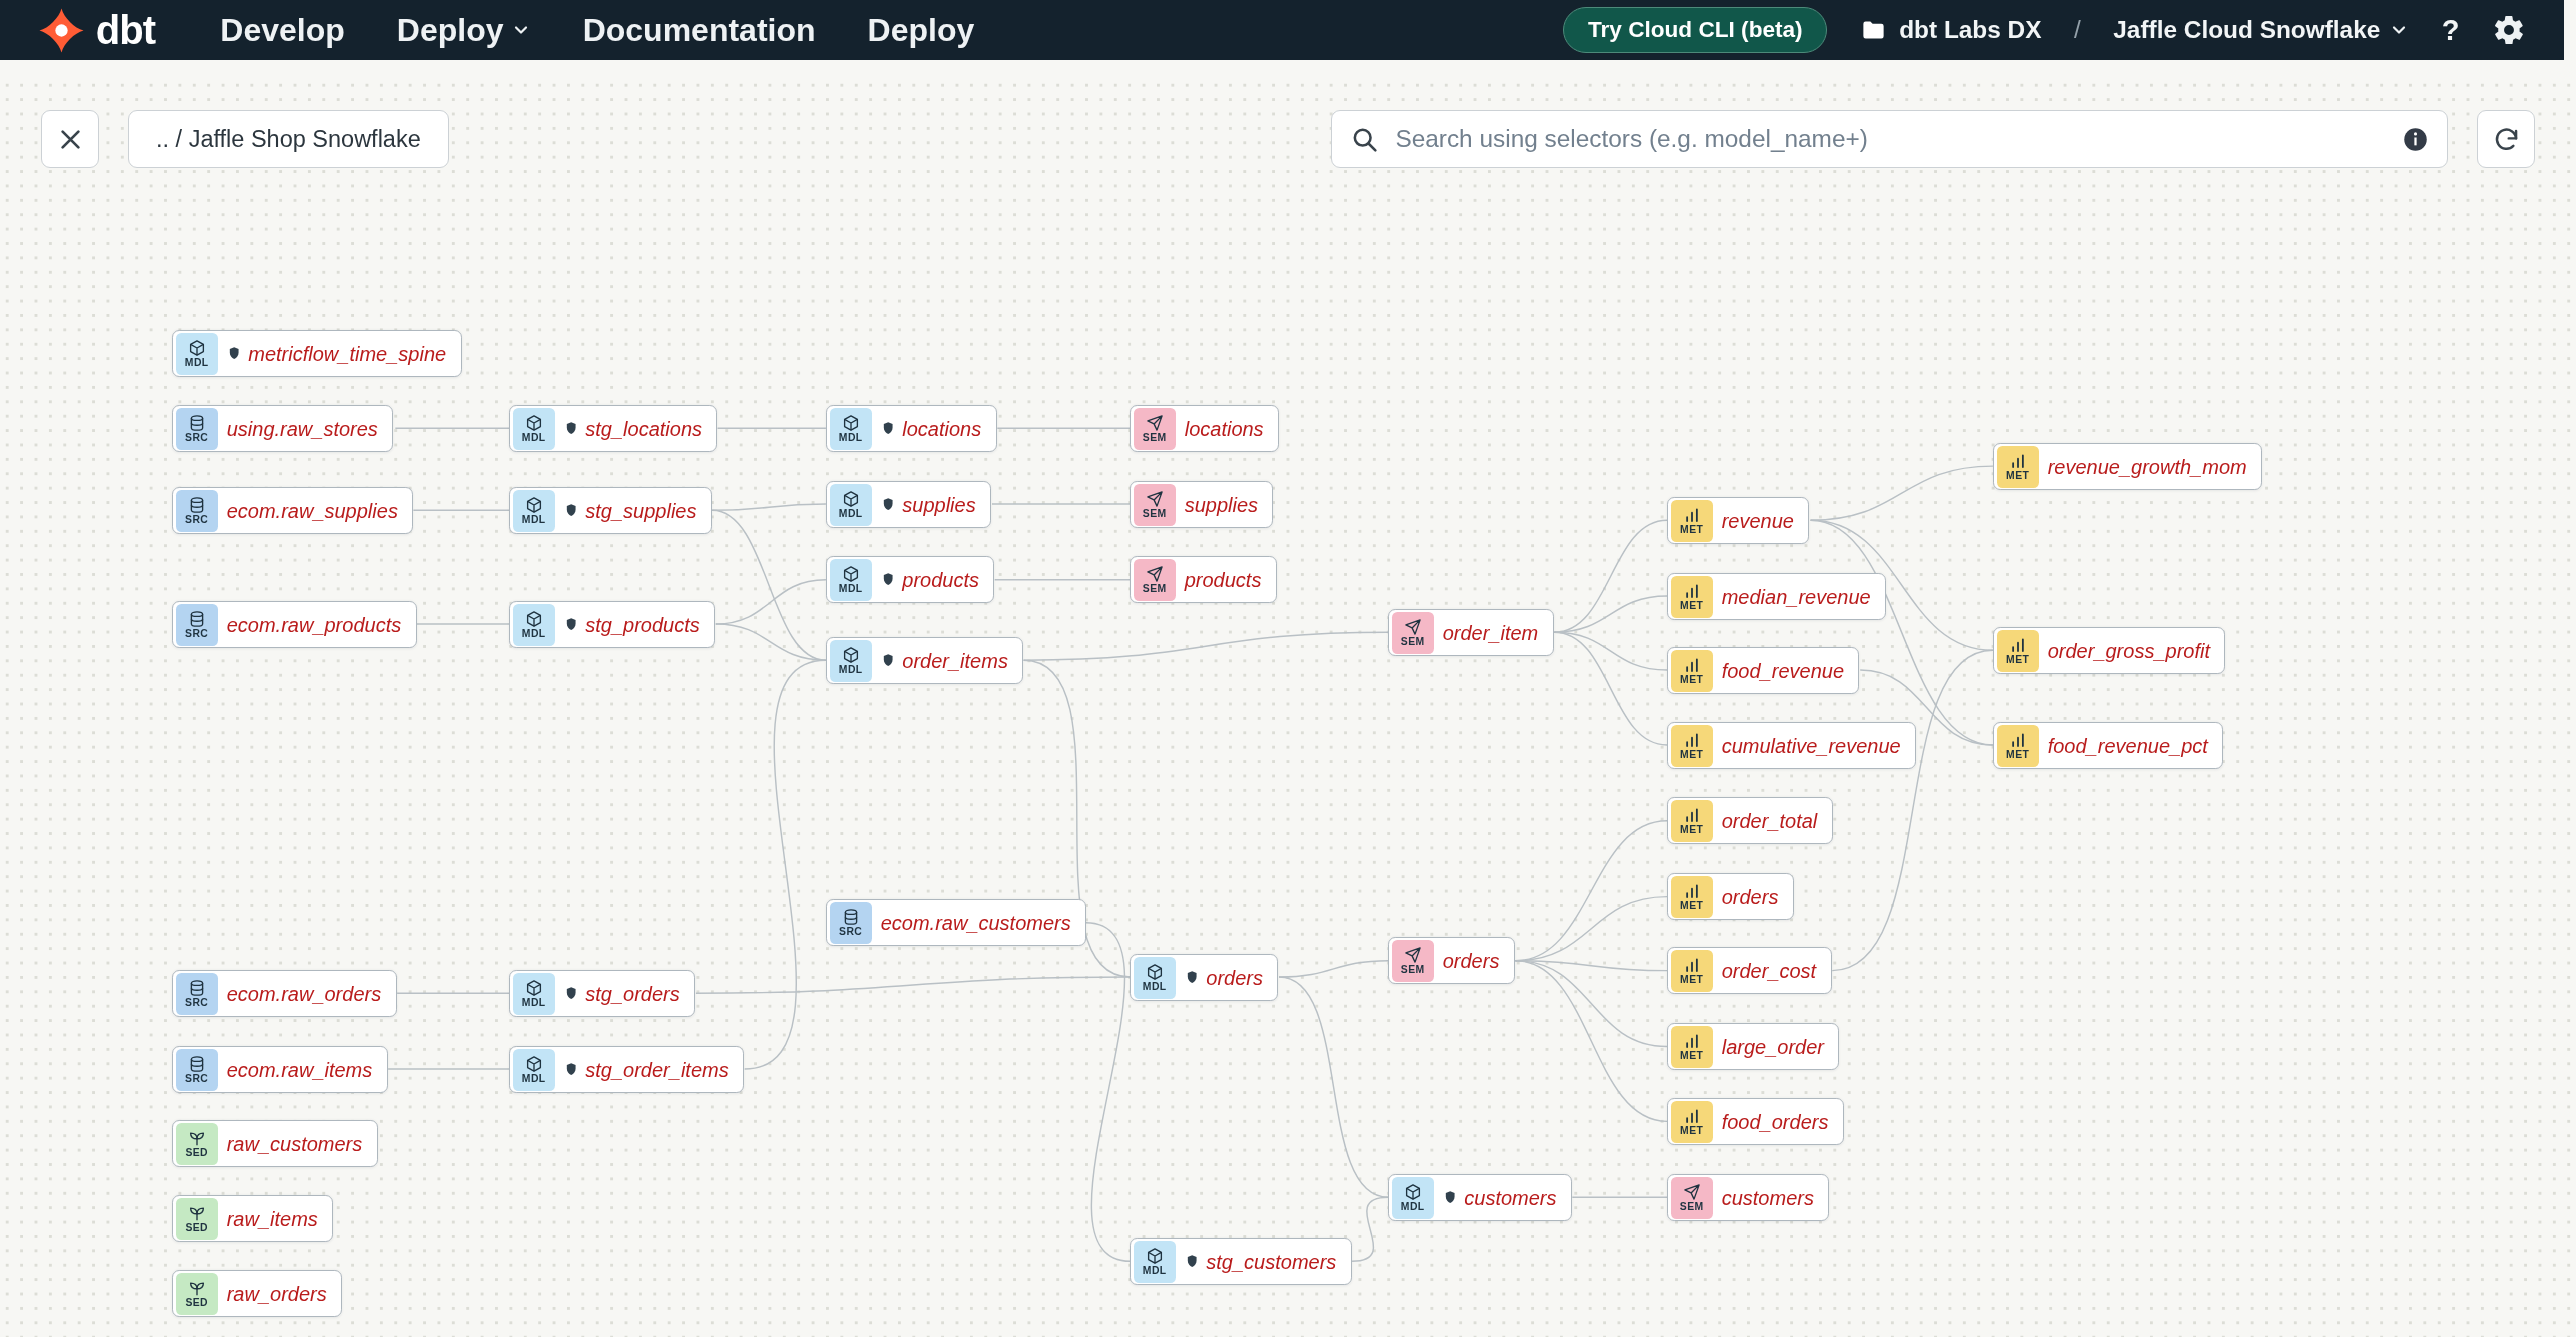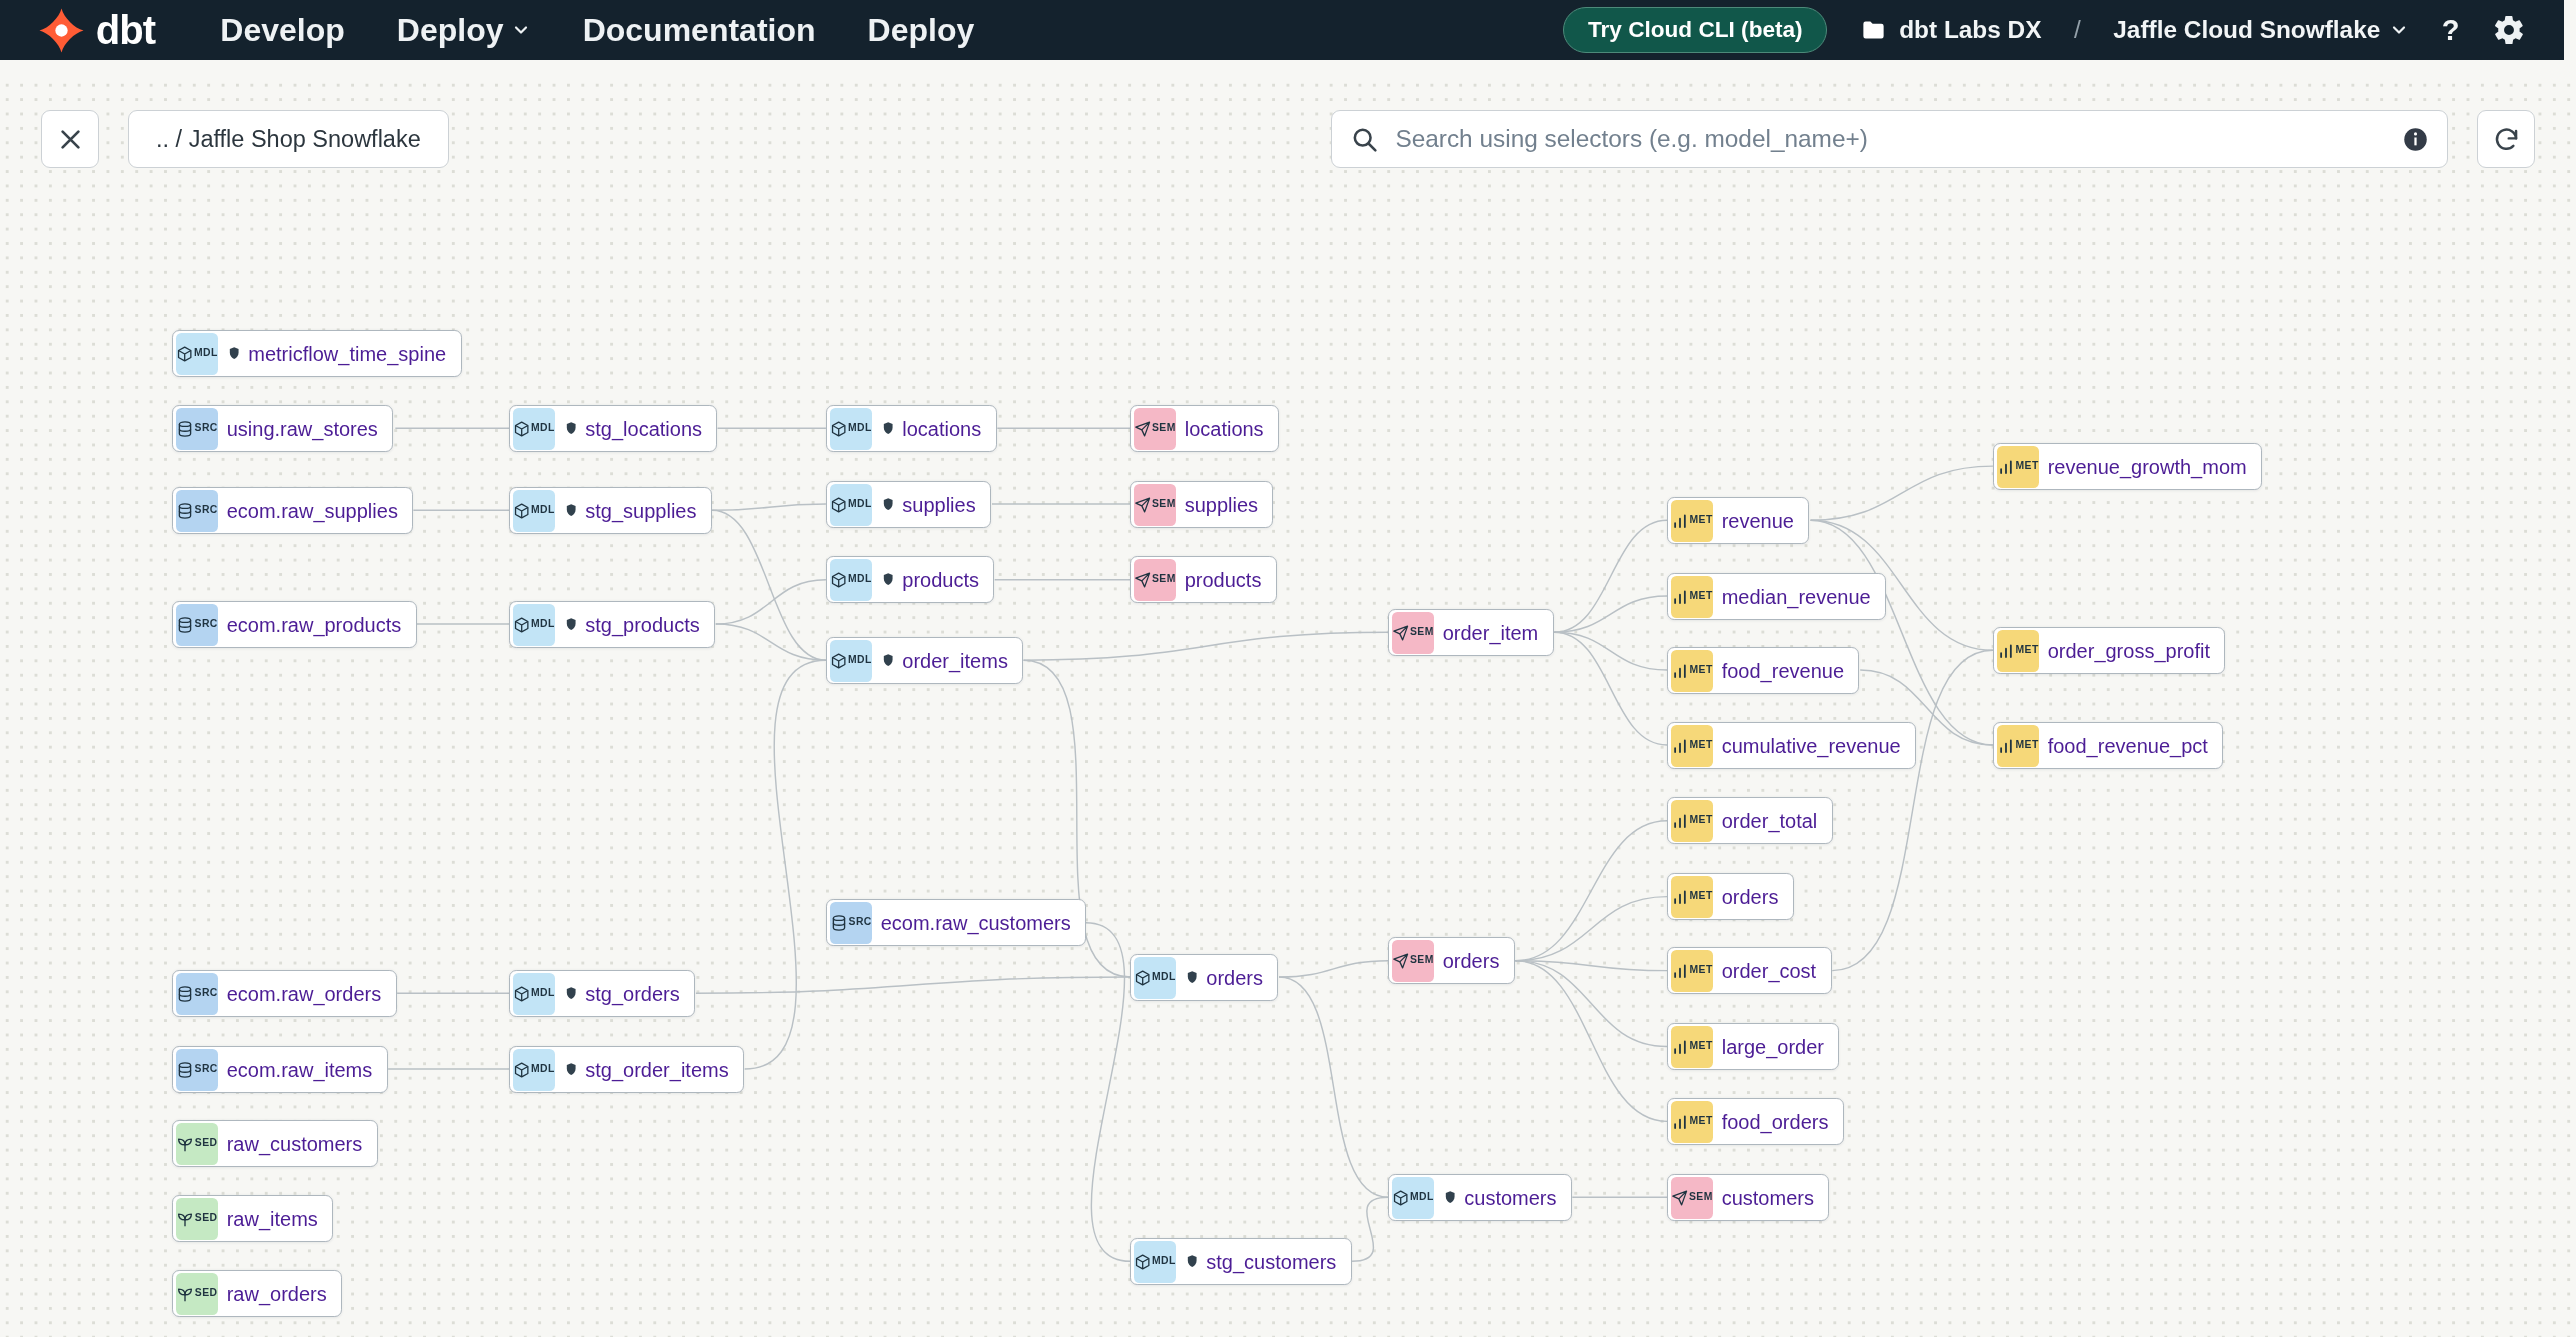--- a/index.html
+++ b/index.html
@@ -43,25 +43,25 @@
   
   #canvas{position:absolute;top:78px;left:0;width:2576px;height:1260px;
     background-color:#f7f7f4;
     background-image:radial-gradient(circle,#dcddd6 1.4px,transparent 1.4px);
     background-size:14.4px 14.4px;z-index:1;}
   #edges{position:absolute;top:0;left:0;z-index:1;pointer-events:none;}
   #edges path{stroke:#b9c0c5;stroke-width:1.6;fill:none;}
   .node{position:absolute;display:inline-flex;align-items:center;gap:9px;background:#fff;
     border:1.8px solid #aeb7be;border-radius:7.2px;height:47px;padding:0 14.4px 0 2.7px;
     box-shadow:0 0.9px 2.7px rgba(20,40,60,.08);z-index:2;cursor:pointer;box-sizing:border-box;}
-  .node-icon{width:42px;height:42px;border-radius:5.4px;display:flex;flex-direction:row;
+  .node-icon{width:42px;height:42px;border-radius:5.4px;display:flex;flex-direction:column;
     align-items:center;justify-content:center;gap:0.9px;flex:0 0 auto;}
   .node-icon svg{width:18px;height:18px;display:block;}
   .node-type{font-size:10.4px;font-weight:700;letter-spacing:0.4px;color:#1f3340;line-height:1;}
-  .node-label{font-size:20px;color:#4c1d95;white-space:nowrap;line-height:1;}
+  .node-label{font-size:20px;color:#b91c1c;white-space:nowrap;line-height:1;font-style:italic;}
   .shield{display:flex;margin-right:-1.8px;}
   .shield svg{width:14.4px;height:14.4px;display:block;}
 </style>
 </head>
 <body>
 
 <div id="canvas">
   <svg id="edges" width="2576" height="1260" viewBox="0 0 2854 1396">
       <path d="M438 388 C501 388, 501 388, 564 388"></path>
       <path d="M458 479 C518 479, 504 479, 564 479"></path>

